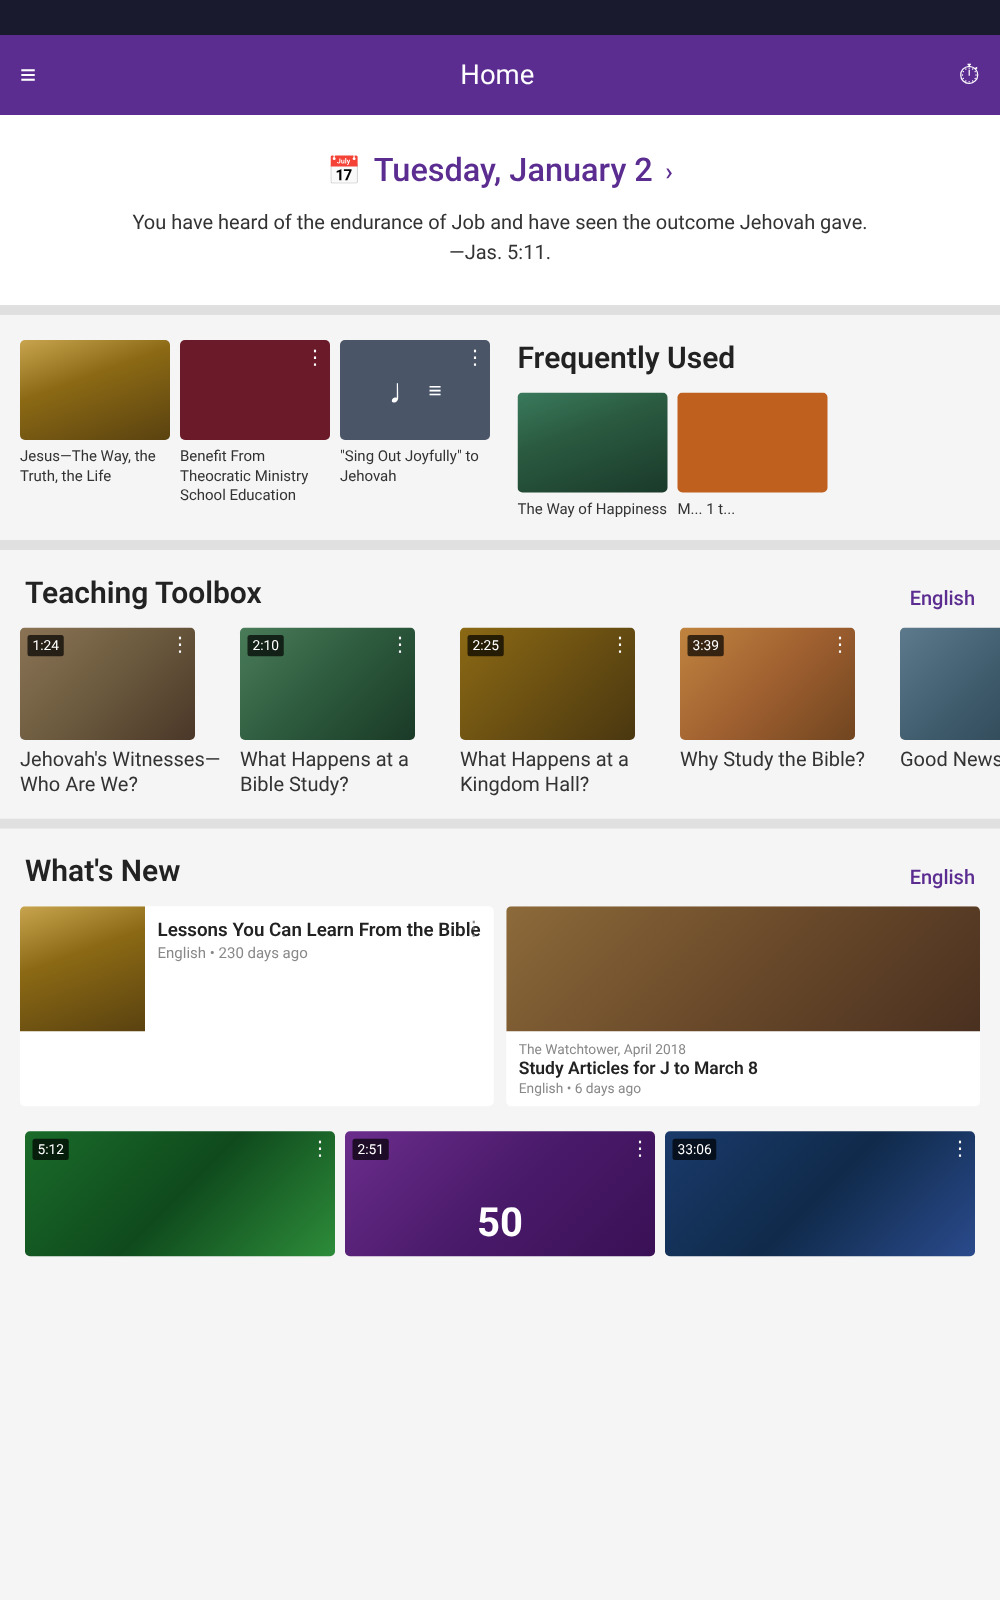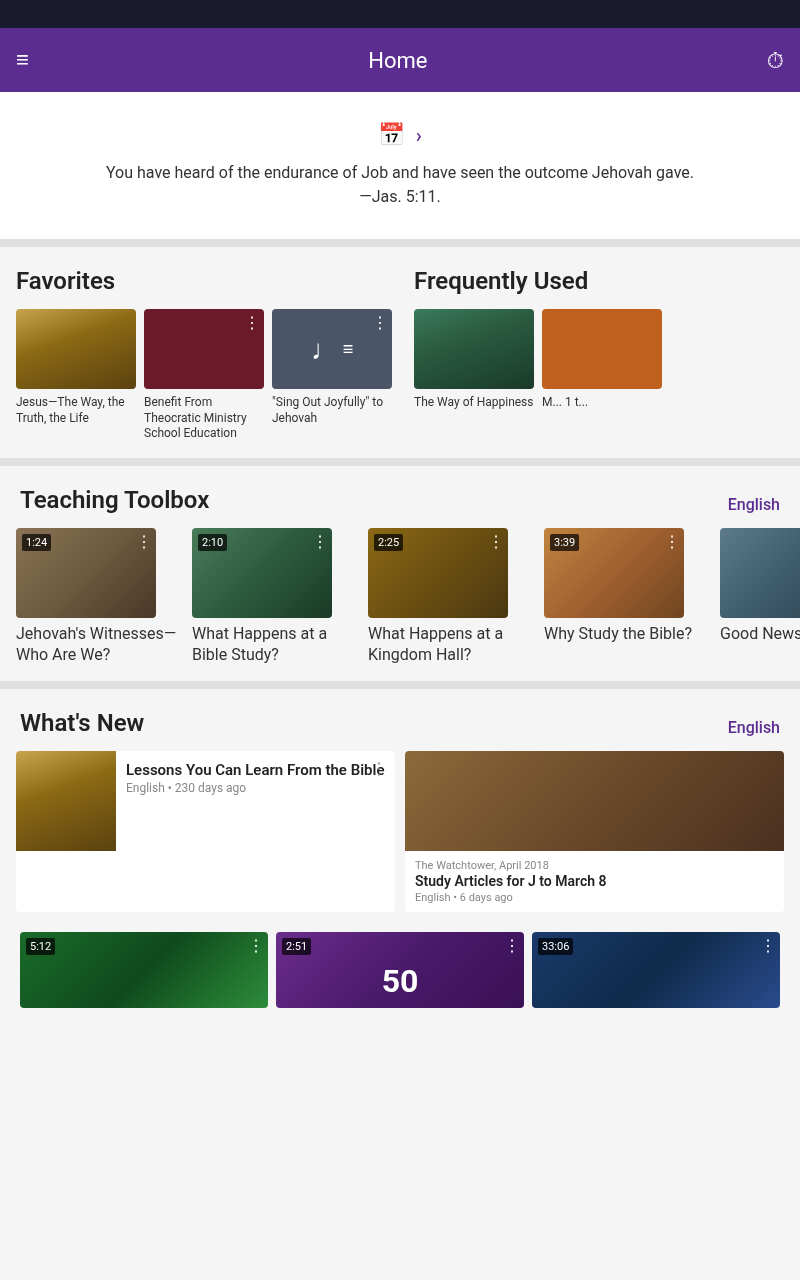--- a/index.html
+++ b/index.html
@@ -250,21 +250,21 @@
       display: flex;
       gap: 0;
       padding: 10px 16px 16px;
     }
     .bottom-video-card {
       flex: 1;
       margin: 0 4px;
       border-radius: 4px;
       overflow: hidden;
       position: relative;
-      height: 76px;
+      height: 100px;
       cursor: pointer;
     }
     .bottom-duration {
       position: absolute;
       top: 6px;
       left: 6px;
       background: rgba(0,0,0,0.7);
       color: white;
       font-size: 11px;
       padding: 2px 4px;
@@ -335,31 +335,31 @@
 
 <div class="header">
   <span class="menu-icon">≡</span>
   <span class="header-title">Home</span>
   <span class="header-icon">⏱</span>
 </div>
 
 <div class="daily-section">
   <div class="daily-date">
     <span class="calendar-icon">📅</span>
+    <span>Tuesday, January 2</span>
     <span class="chevron-right">›</span>
   </div>
   <div class="daily-verse">You have heard of the endurance of Job and have seen the outcome Jehovah gave.—Jas. 5:11.</div>
 </div>
 
 <div class="section-divider"></div>
 
 <div class="dual-section">
 
   <div class="panel">
-    <div class="panel-title">Favorites</div>
     <div class="cards-row">
 
       <div class="card">
         <div class="card-thumb figure-biblical">
           
         </div>
         <div class="card-label">Jesus—The Way, the Truth, the Life</div>
       </div>
 
       <div class="card">

